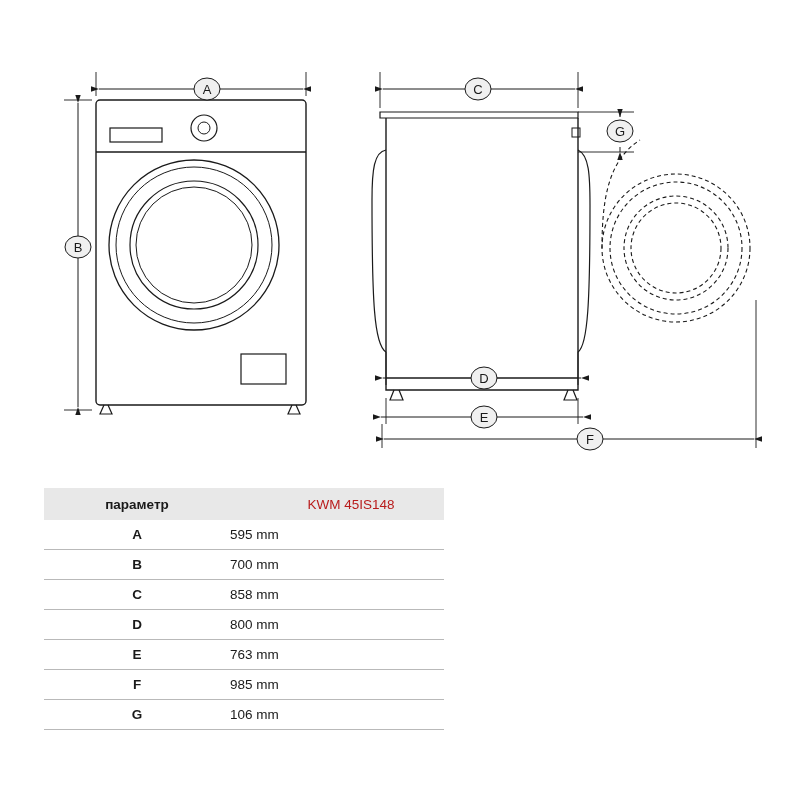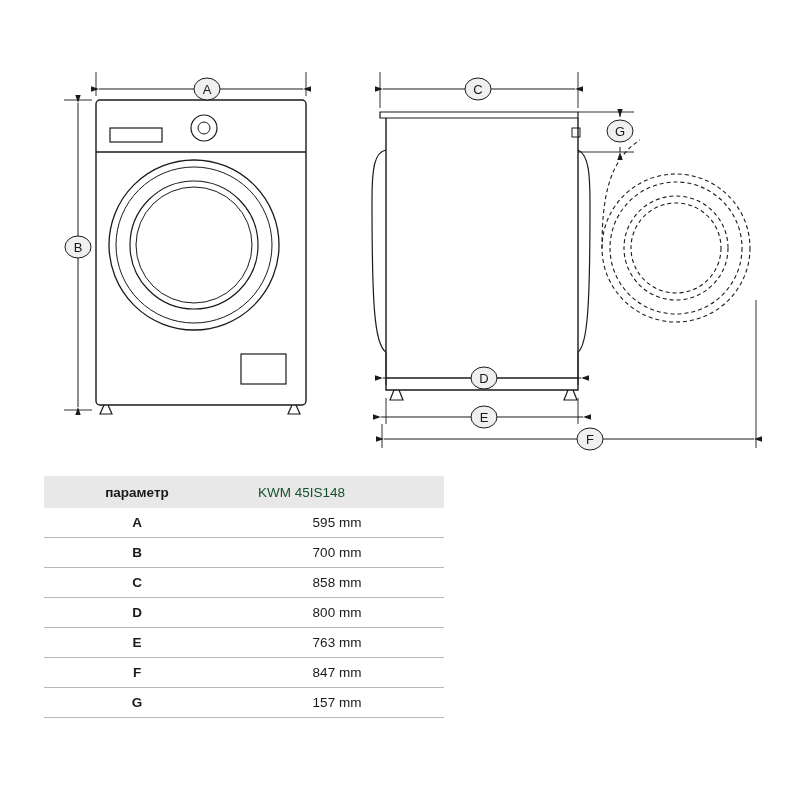--- a/index.html
+++ b/index.html
@@ -23,54 +23,54 @@
   #diagram {
     position: absolute;
     left: 0;
     top: 0;
     width: 800px;
     height: 470px;
   }
   .spec-table-wrap {
     position: absolute;
     left: 44px;
-    top: 476px;
+    top: 488px;
     width: 372px;
   }
   table.spec {
     border-collapse: collapse;
     width: 372px;
     table-layout: fixed;
   }
   table.spec th, table.spec td {
     padding: 0;
     margin: 0;
   }
   table.spec thead th {
     background: #e8e8e8;
     font-size: 13.5px;
     font-weight: bold;
     height: 32px;
     vertical-align: middle;
     color: #1a1a1a;
   }
   table.spec thead th.c1 { width: 186px; text-align: center; }
-  table.spec thead th.c2 { width: 186px; text-align: left; padding-left: 28px; font-weight: normal; font-size: 13.5px; color:#14532d;}
+  table.spec thead th.c2 { width: 186px; text-align: center; padding-left: 28px; font-weight: normal; font-size: 13.5px; color:#b91c1c;}
   table.spec tbody td {
     height: 29px;
     font-size: 13.5px;
     border-bottom: 1px solid #b9b9b9;
     vertical-align: middle;
   }
   table.spec tbody td.c1 {
     text-align: center;
     font-weight: bold;
   }
   table.spec tbody td.c2 {
-    text-align: center;
+    text-align: left;
     font-weight: normal;
   }
   table.spec tbody tr:first-child td { border-top: none; }
   svg text {
     font-family: "Liberation Sans", sans-serif;
   }
 </style>
 </head>
 <body>
 
@@ -222,23 +222,23 @@
         <tr>
           <td class="c1">D</td>
           <td class="c2">800 mm</td>
         </tr>
         <tr>
           <td class="c1">E</td>
           <td class="c2">763 mm</td>
         </tr>
         <tr>
           <td class="c1">F</td>
-          <td class="c2">847 mm</td>
+          <td class="c2">985 mm</td>
         </tr>
         <tr>
           <td class="c1">G</td>
-          <td class="c2">157 mm</td>
+          <td class="c2">106 mm</td>
         </tr>
       </tbody>
     </table>
   </div>
 
 </div>
 
 </body></html>

